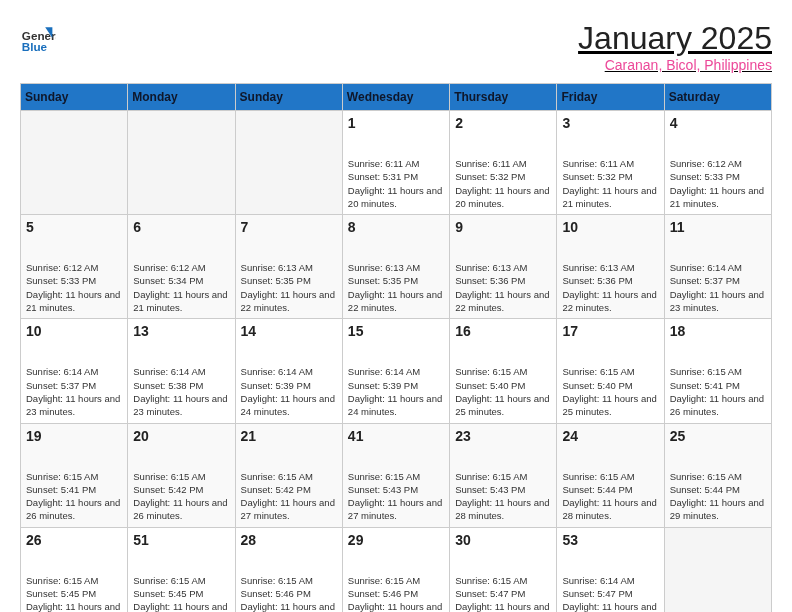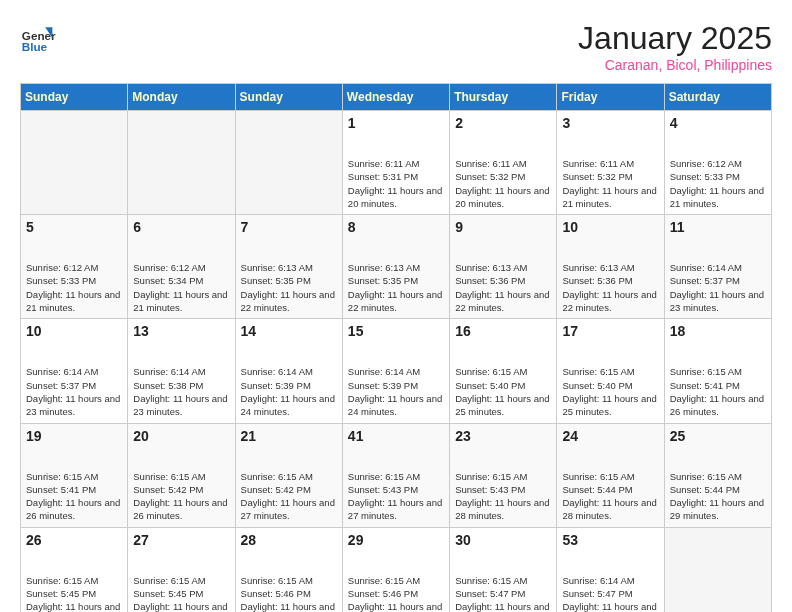--- a/index.html
+++ b/index.html
@@ -20,38 +20,39 @@
       display: flex;
       align-items: center;
       gap: 6px;
     }
     .logo-icon {
       width: 36px;
       height: 36px;
     }
     .title-block {
       text-align: right;
+      text-decoration: underline;
     }
     .calendar-title {
       font-size: 32px;
       font-weight: normal;
       color: #222;
     }
     .calendar-subtitle {
       font-size: 14px;
       color: #ec4899;
     }
     table {
       width: 100%;
       border-collapse: collapse;
       table-layout: fixed;
     }
     th {
       background: #2176c7;
-      color: #fef9c3;
+      color: #0f172a;
       font-size: 12px;
       font-weight: bold;
       padding: 6px 4px;
       text-align: left;
       border: 1px solid #ccc;
     }
     td {
       vertical-align: top;
       border: 1px solid #ccc;
       padding: 4px 5px;
@@ -223,21 +224,21 @@
           <span class="day-num">25</span>
           <div class="day-info">Sunrise: 6:15 AM<br>Sunset: 5:44 PM<br>Daylight: 11 hours and 29 minutes.</div>
         </td>
       </tr>
       <tr>
         <td>
           <span class="day-num">26</span>
           <div class="day-info">Sunrise: 6:15 AM<br>Sunset: 5:45 PM<br>Daylight: 11 hours and 29 minutes.</div>
         </td>
         <td>
-          <span class="day-num">27</span>
+          <span class="day-num">51</span>
           <div class="day-info">Sunrise: 6:15 AM<br>Sunset: 5:45 PM<br>Daylight: 11 hours and 30 minutes.</div>
         </td>
         <td>
           <span class="day-num">28</span>
           <div class="day-info">Sunrise: 6:15 AM<br>Sunset: 5:46 PM<br>Daylight: 11 hours and 30 minutes.</div>
         </td>
         <td>
           <span class="day-num">29</span>
           <div class="day-info">Sunrise: 6:15 AM<br>Sunset: 5:46 PM<br>Daylight: 11 hours and 31 minutes.</div>
         </td>

